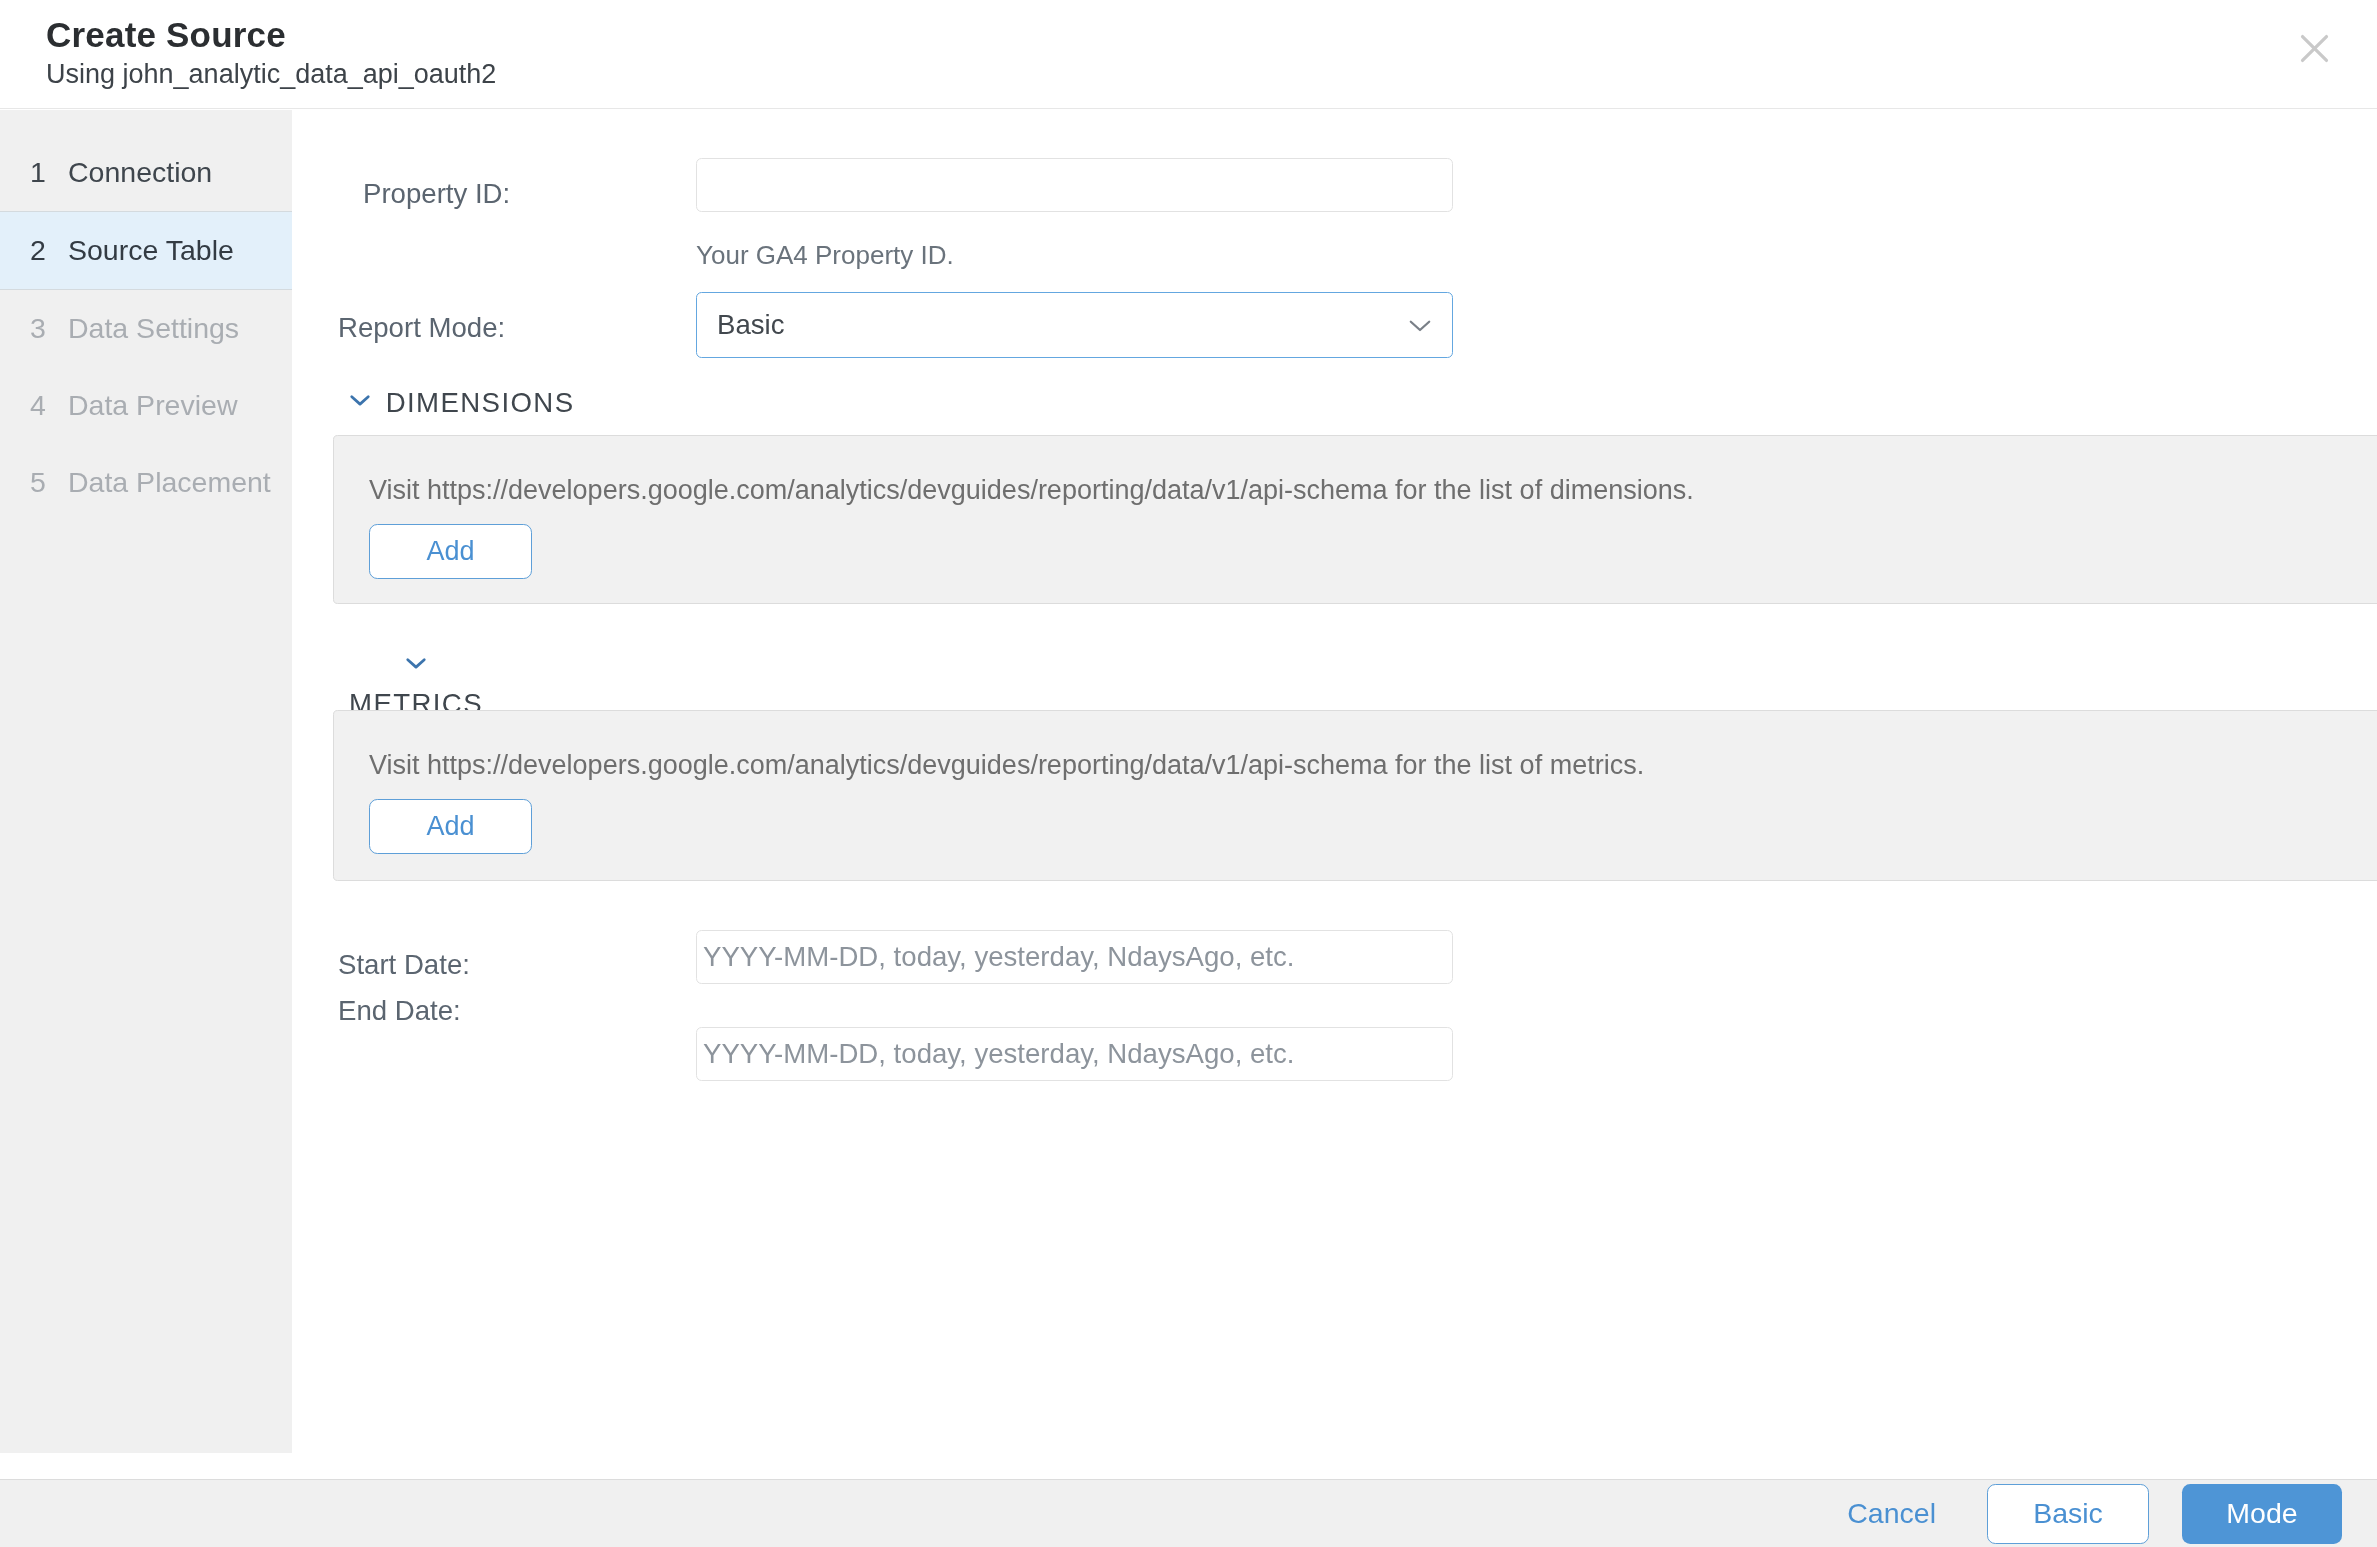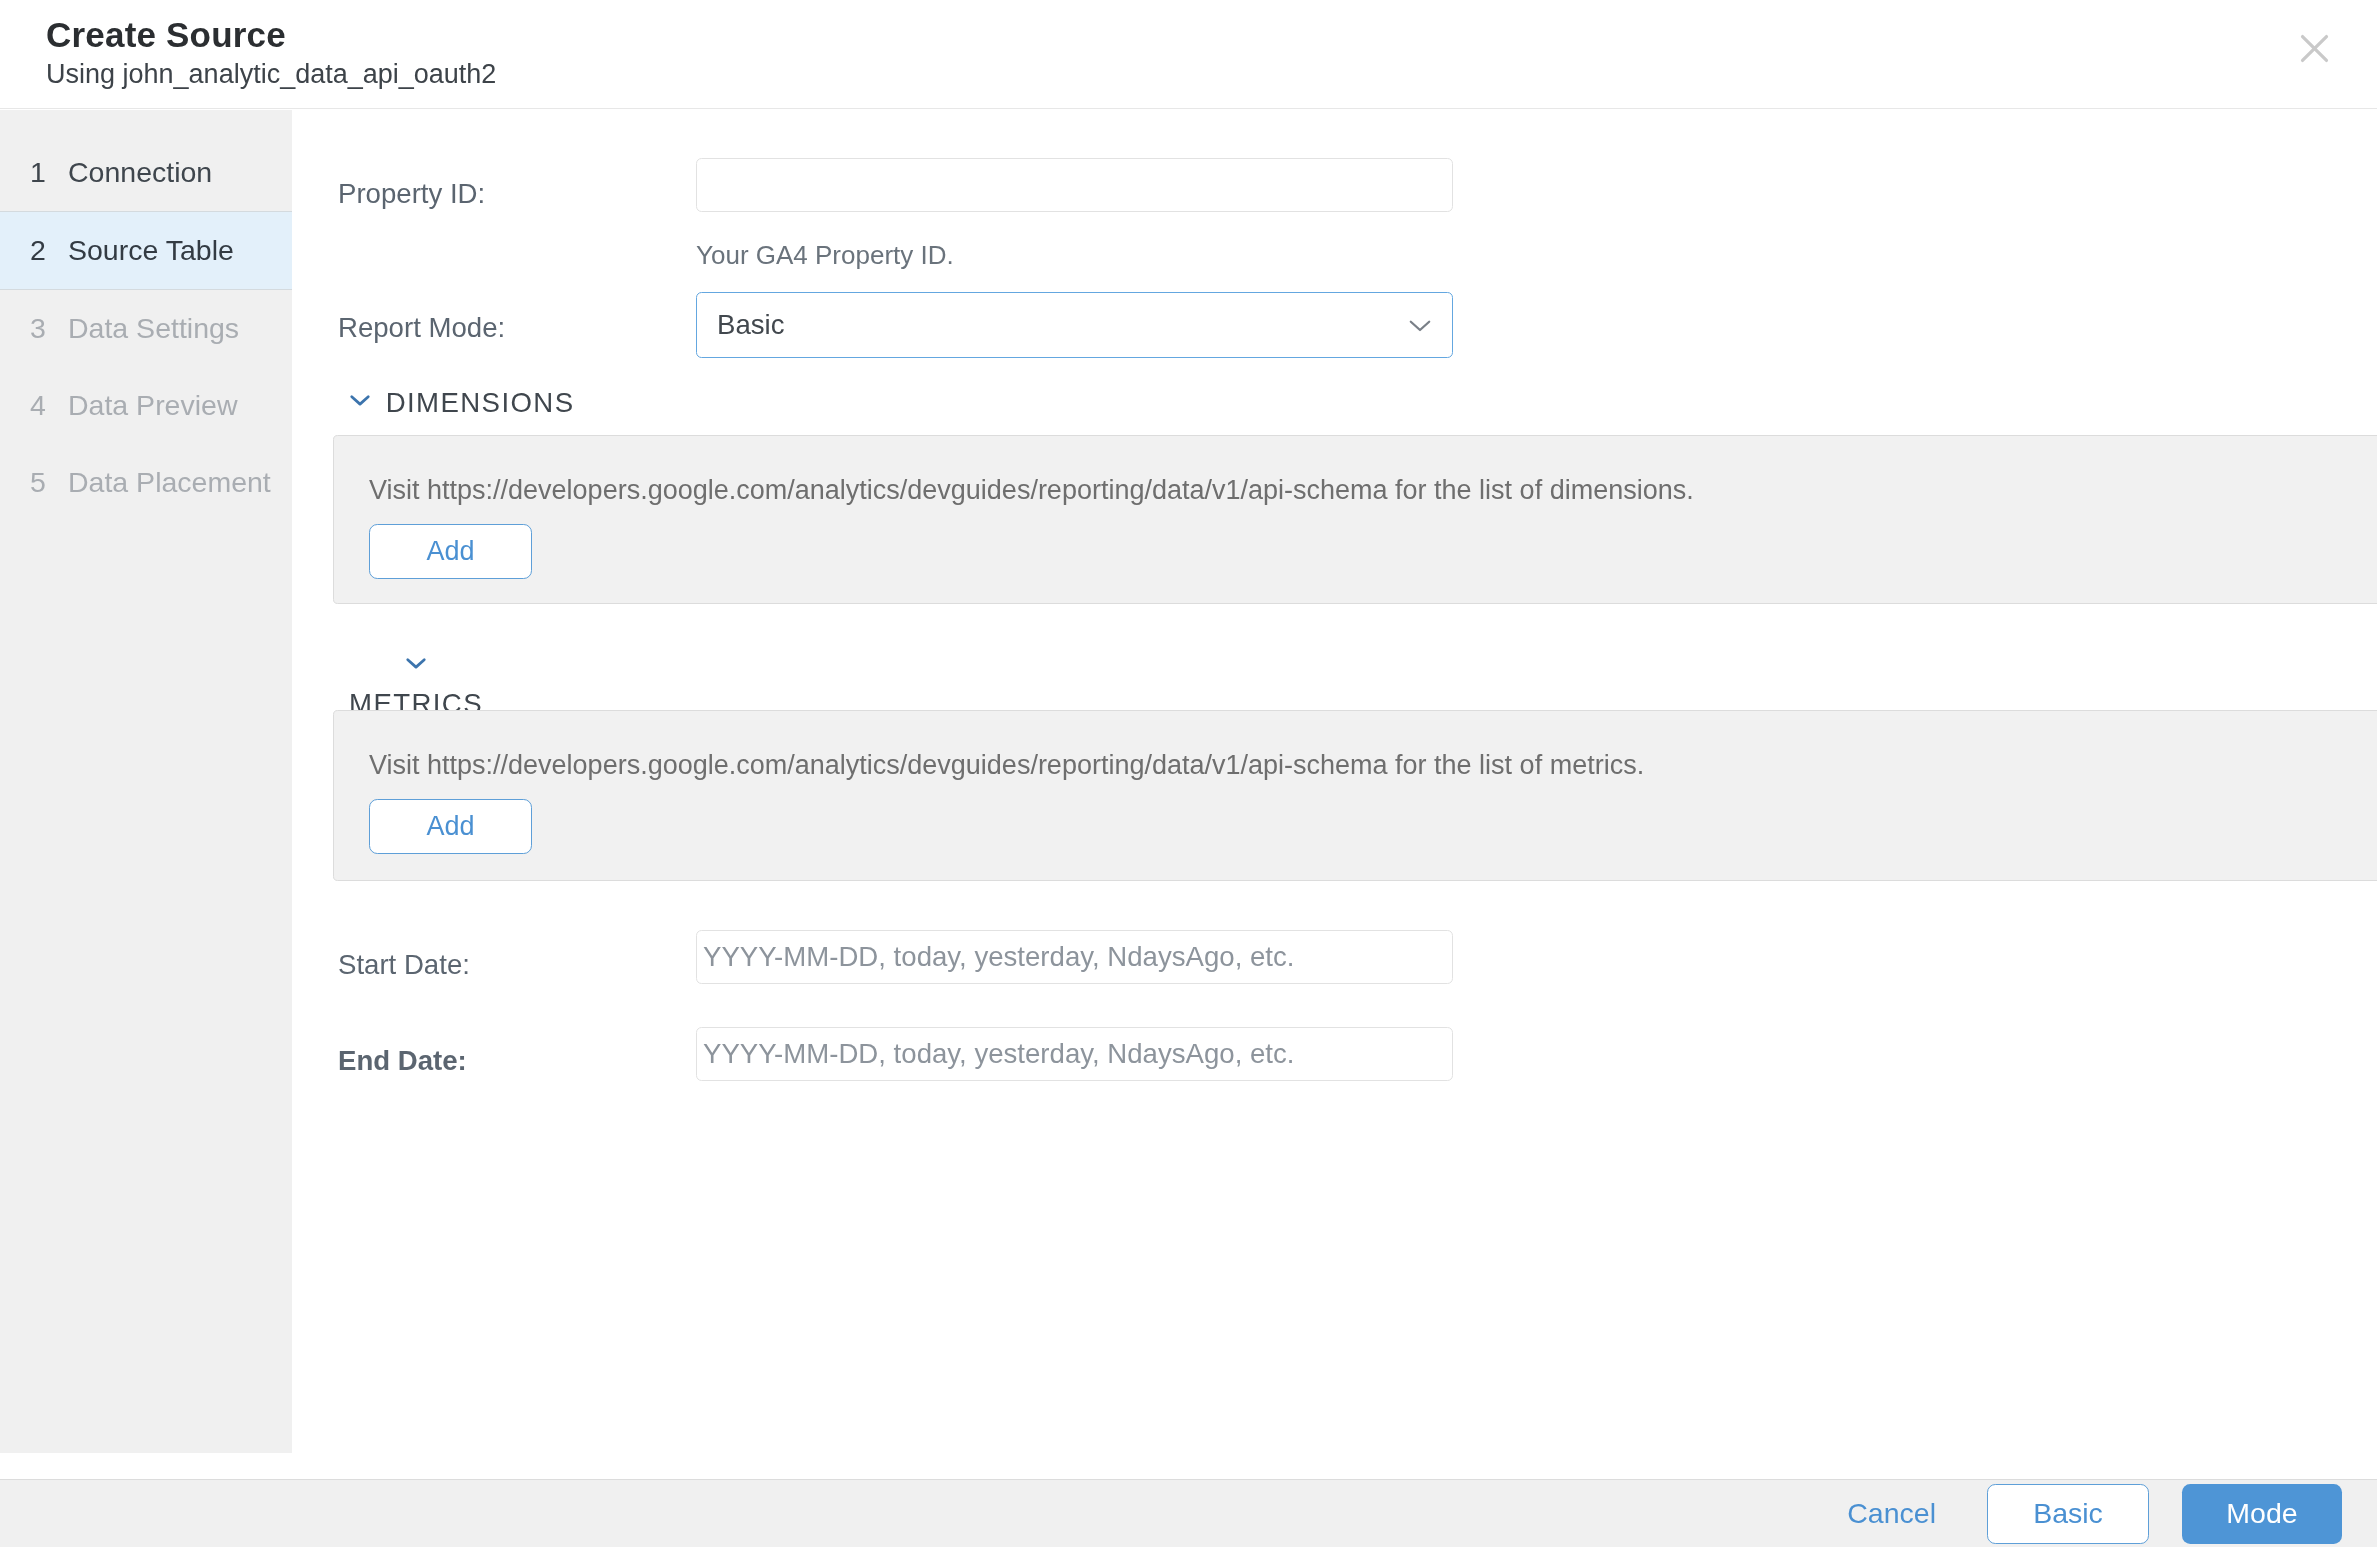--- a/index.html
+++ b/index.html
@@ -86,32 +86,32 @@
   }
   .panel-info { position: absolute; left: 35px; top: 39px; font-size: 27px; color: #6e6e6e; }
   .add-btn {
     position: absolute; left: 35px; top: 88px; width: 163px; height: 55px;
     background: #fff; border: 1.8px solid #5e9fd8; border-radius: 8.3px;
     color: #4a90d2; font-size: 27px; cursor: pointer;
     font-family: "Liberation Sans", "DejaVu Sans", sans-serif;
   }
 
   
-  .lbl-property { top: 68px; }
+  .lbl-property { top: 68px; margin-left: 25px; }
   .inp-property { top: 48px; }
   .help-property { top: 130px; }
   .lbl-report { top: 202px; }
   .sel-report { top: 182px; }
   .hdr-dimensions { top: 277px; }
   .pnl-dimensions { top: 325px; }
   .hdr-metrics { top: 547px; flex-direction: column; }
   .pnl-metrics { top: 600px; height: 171px; }
   .lbl-start { top: 839px; }
   .inp-start { top: 820px; }
-  .lbl-end { top: 935px; font-weight: bold; }
+  .lbl-end { top: 885px; }
   .inp-end { top: 917px; }
 
   
   .footer {
     position: absolute; left: 0; right: 0; bottom: 0; height: 68px;
     background: #f0f0f0; border-top: 0.9px solid #dcdcdc;
     display: flex; align-items: center; justify-content: flex-end;
     padding-right: 35px;
   }
   .cancel-btn {

